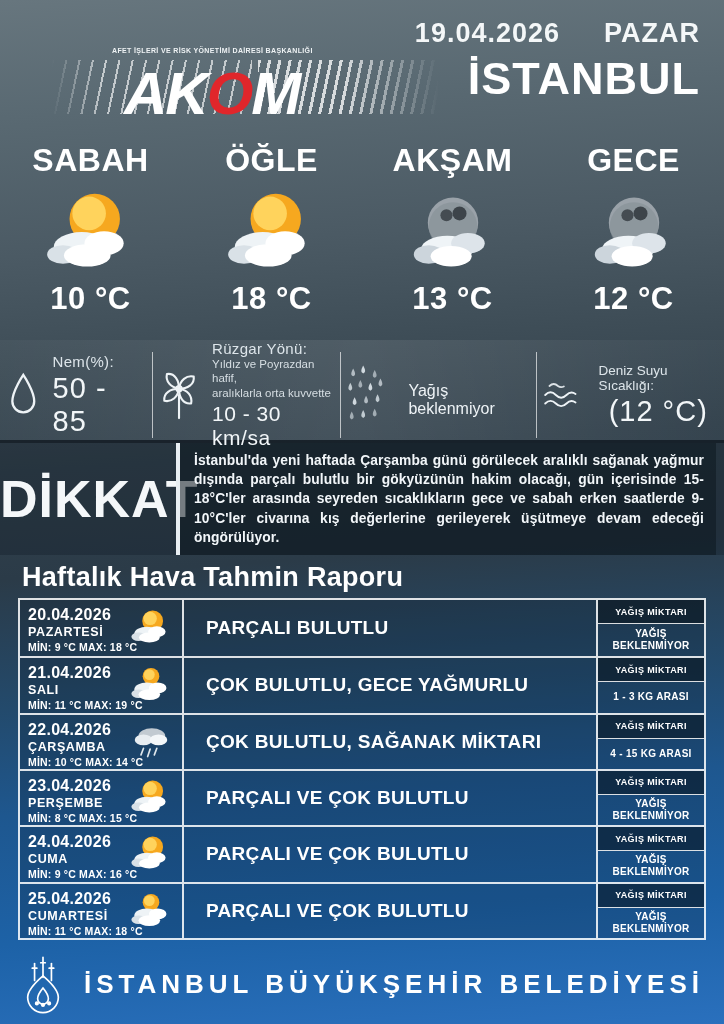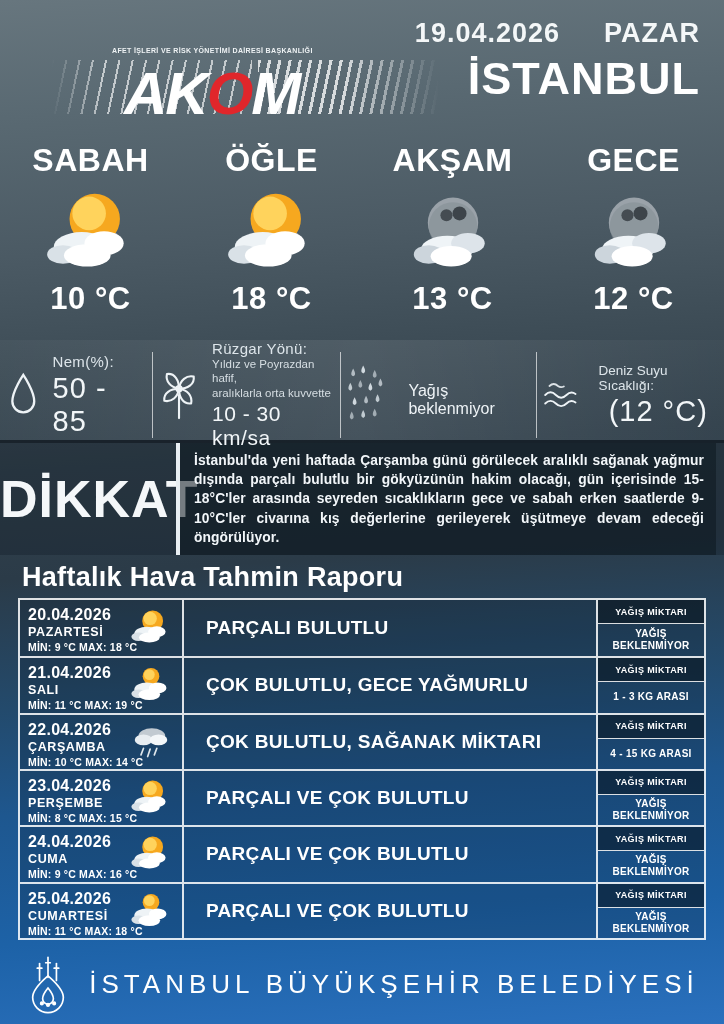--- a/index.html
+++ b/index.html
@@ -141,21 +141,21 @@
   .amount-value{
     flex:1; display:flex; align-items:center; justify-content:center;
     text-align:center; font-size:10px; font-weight:bold;
     line-height:1.2; padding:0 5px; letter-spacing:.3px;
   }
 
   
   footer{
     height:89px; display:flex; align-items:center; justify-content:center; gap:18px;
   }
-  .org{ font-size:26px; font-weight:normal; letter-spacing:5px; color:#fff; }
+  .org{ font-size:26px; font-weight:bold; letter-spacing:5px; color:#fff; }
 </style>
 </head>
 <body>
 
 <div class="poster">
 
   <header>
     <div class="stripes stripes-left"></div>
     <div class="stripes stripes-right"></div>
     <div class="agency-small">AFET İŞLERİ VE RİSK YÖNETİMİ DAİRESİ BAŞKANLIĞI</div>

